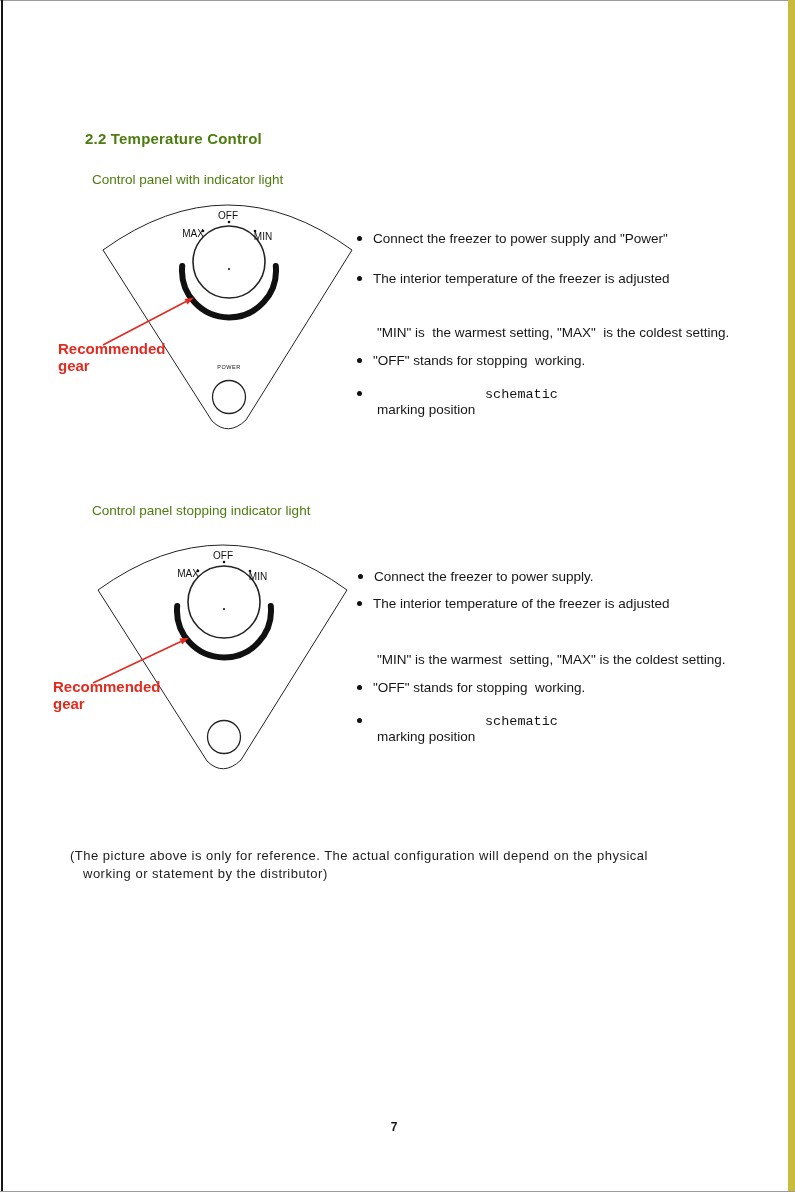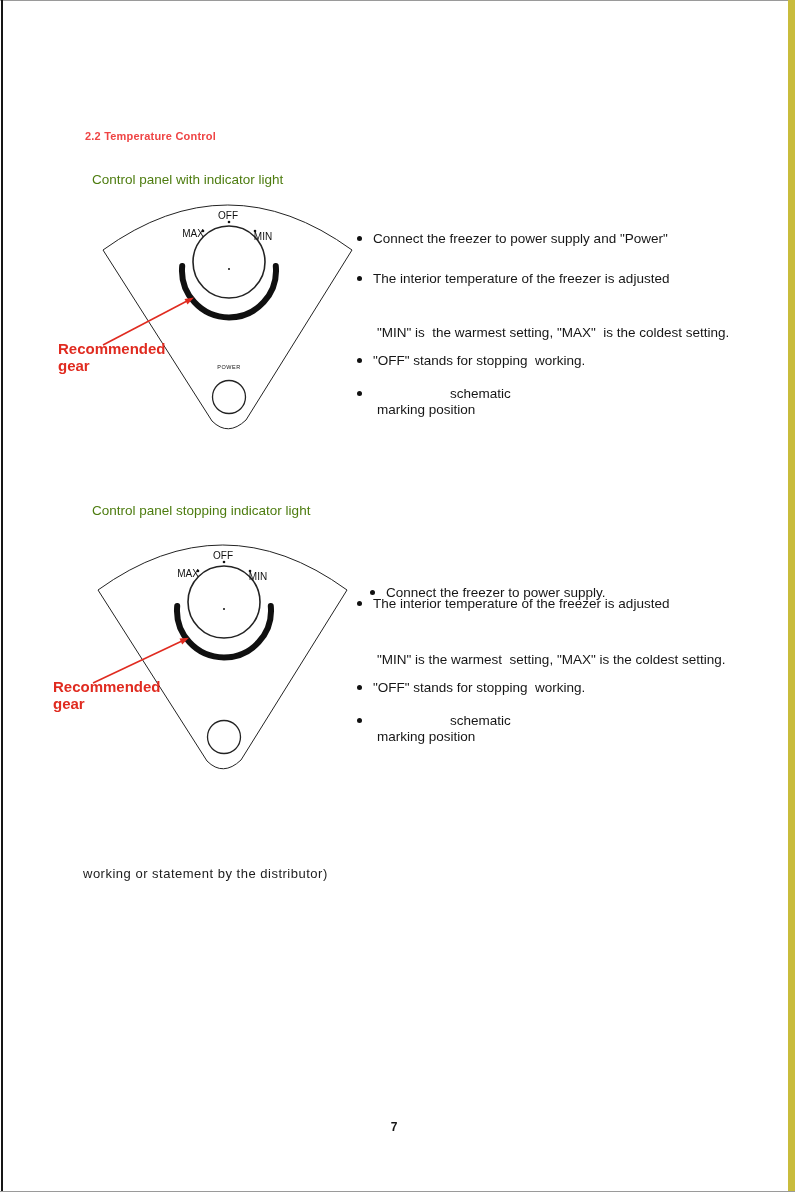--- a/index.html
+++ b/index.html
@@ -3,28 +3,28 @@
 <meta charset="utf-8">
 <style>
   * { margin:0; padding:0; box-sizing:border-box; }
   html,body { background:#e8e8e8; font-family:"Liberation Sans", sans-serif; }
   .page { position:relative; width:795px; height:1192px; background:#fff; margin:0 auto; overflow:hidden; color:#111; }
   .edge-left   { position:absolute; left:1px; top:0; width:2px; height:100%; background:#161616; }
   .edge-right  { position:absolute; right:0; top:0; width:7px; height:100%; background:var(--edge-yellow,#c9bc3c); }
   .edge-top    { position:absolute; left:0; top:0; width:100%; height:1px; background:#9a9a9a; }
   .edge-bottom { position:absolute; left:0; bottom:0; width:100%; height:1px; background:#9a9a9a; }
 
-  .heading { position:absolute; left:85px; top:130px; font-size:11px; font-weight:bold; letter-spacing:0.2px; color:#ef4444; }
+  .heading { position:absolute; left:85px; top:130px; font-size:15px; font-weight:bold; letter-spacing:0.2px; color:#4d7c0f; }
   .caption { position:absolute; font-size:13.5px; color:#4d7c0f; }
   .cap1 { left:92px; top:172px; }
   .cap2 { left:92px; top:503px; }
 
   .line { position:absolute; font-size:13.5px; color:#161616; white-space:pre; }
   .dot  { display:inline-block; width:5px; height:5px; border-radius:50%; background:#111; margin-right:11px; vertical-align:2px; }
-  .push { margin-left:77px; }
+  .push { margin-left:112px;font-family:Liberation Mono, monospace; }
 
   .annotation { position:absolute; color:var(--accent-red,#e02b20); font-weight:bold; font-size:15px; line-height:16.5px; }
   .ann1 { left:58px; top:341px; }
   .ann2 { left:53px; top:679px; }
 
   .diagram { position:absolute; }
   .d1 { left:60px; top:195px; }
   .d2 { left:55px; top:535px; }
 
   .fan  { fill:#fff; stroke:#232323; stroke-width:1; }
@@ -100,22 +100,23 @@
     <circle class="pcircle" cx="169" cy="202" r="16.5"></circle>
     <line class="arrow-line" x1="38" y1="148" x2="127" y2="106"></line>
     <polygon class="arrow-head" points="134,102.7 127.2,109.4 124.5,103.6"></polygon>
   </svg>
 
   <div class="annotation ann2">
     <div>Recommended</div>
     <div>gear</div>
   </div>
 
-  <div class="line" style="left:370px; top:569px;margin-top:16px;"><span class="dot"></span><span>Connect the freezer to power supply.</span></div>
+  <div class="line" style="left:358px; top:569px;"><span class="dot"></span><span>Connect the freezer to power supply.</span></div>
   <div class="line" style="left:357px; top:596px;"><span class="dot"></span><span>The interior temperature of the freezer is adjusted</span></div>
   <div class="line" style="left:377px; top:652px;">"MIN" is the warmest  setting, "MAX" is the coldest setting.</div>
   <div class="line" style="left:357px; top:680px;"><span class="dot"></span><span>"OFF" stands for stopping  working.</span></div>
   <div class="line" style="left:357px; top:713px;"><span class="dot"></span><span class="push">schematic</span></div>
   <div class="line" style="left:377px; top:729px;">marking position</div>
 
+  <div class="footnote fn1">(The picture above is only for reference. The actual configuration will depend on the physical</div>
   <div class="footnote fn2">working or statement by the distributor)</div>
   <div class="pagenum">7</div>
 </div>
 
 </body></html>

